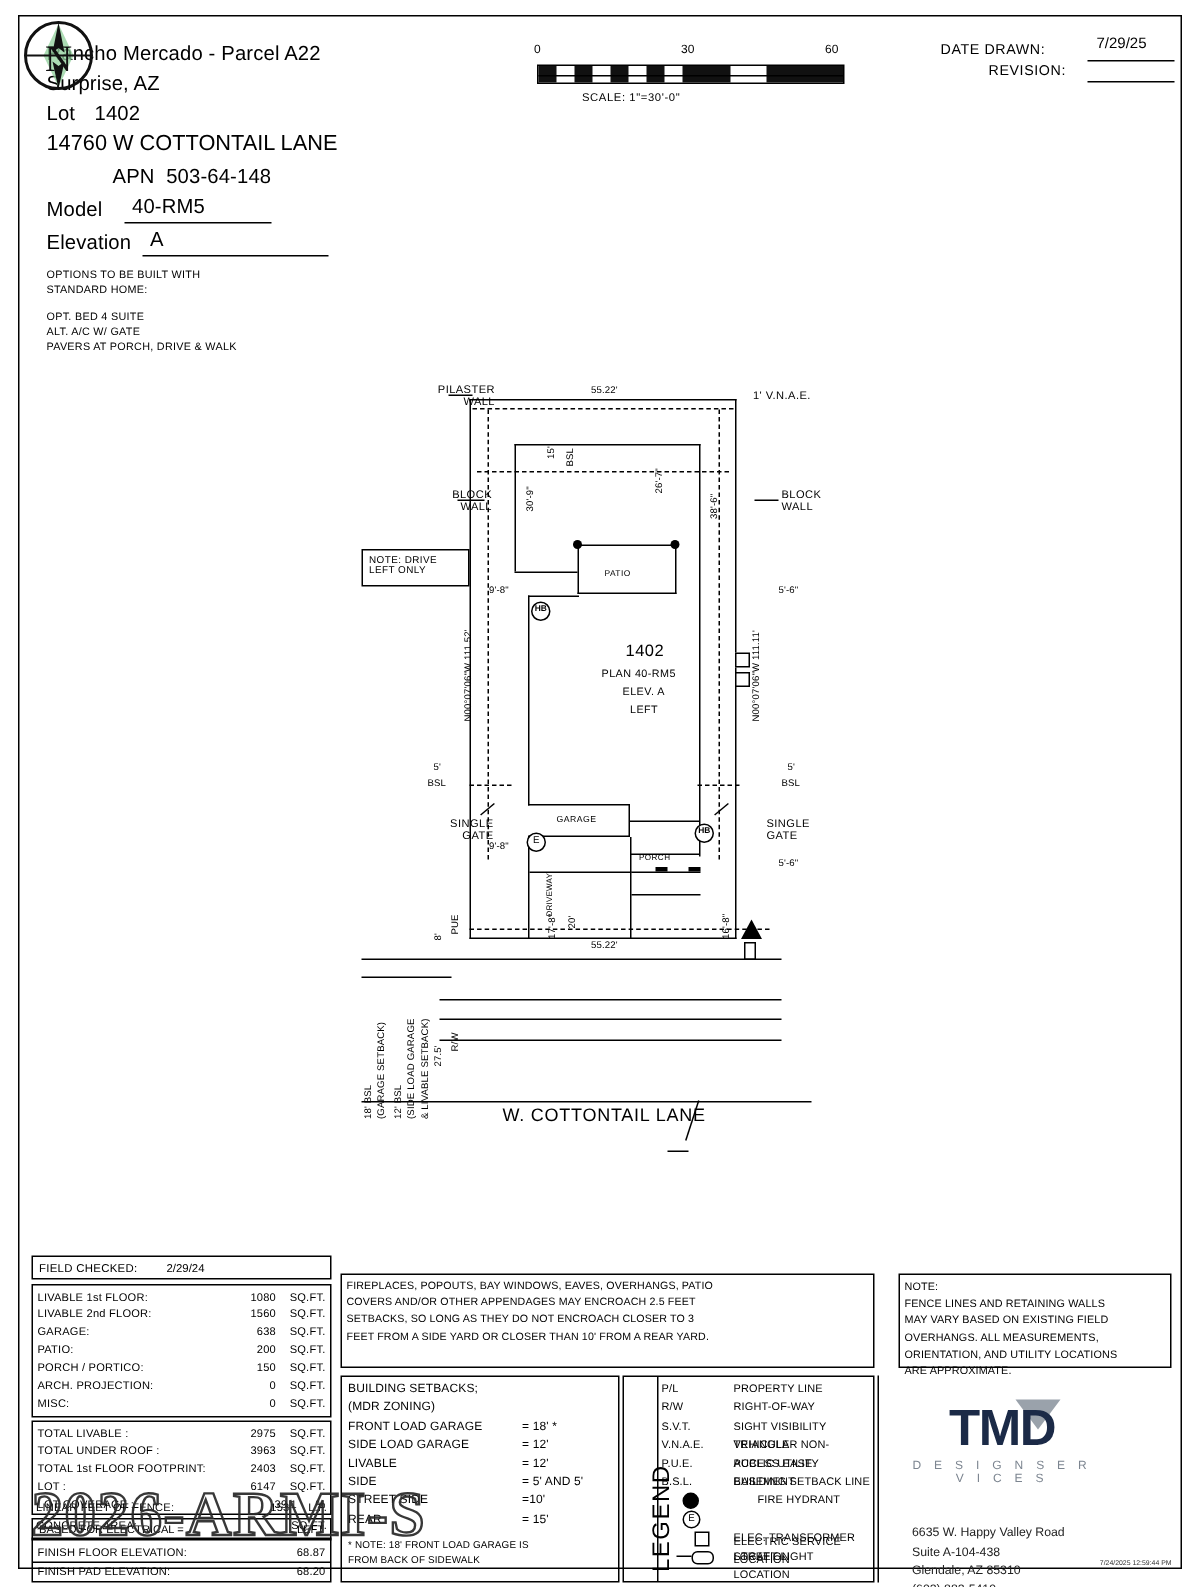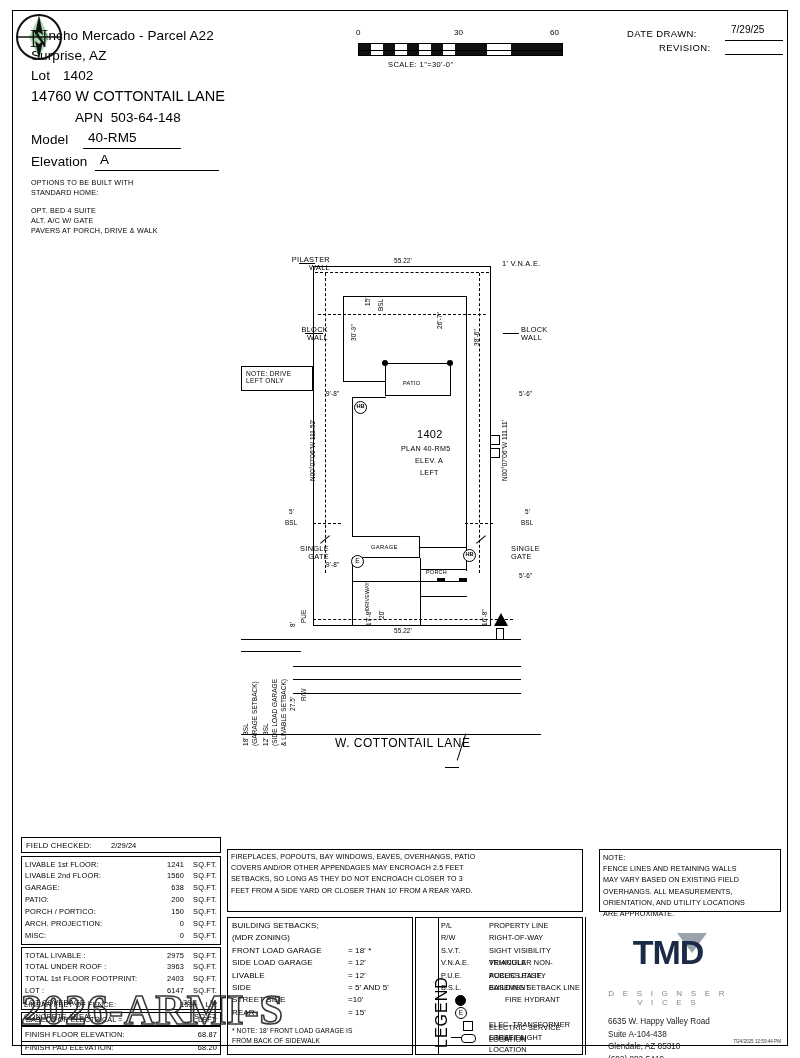--- a/index.html
+++ b/index.html
@@ -51,21 +51,21 @@
   .sep{position:absolute;left:0;right:0;height:0;border-top:1px solid #000;}
 
   .noteblk{font-size:7.1px;line-height:11.2px;letter-spacing:.1px;}
   .sbk{font-size:8px;line-height:12.4px;letter-spacing:.1px;}
   .lgd{font-size:7.3px;line-height:12.4px;letter-spacing:.1px;}
 
   
   #logo{position:absolute;left:655px;top:925px;width:120px;text-align:center;}
   .tmd{font-size:34px;font-weight:bold;color:#1b2a47;letter-spacing:-1px;
        font-family:"Liberation Sans",sans-serif;line-height:34px;}
-  .dsv{font-size:8px;color:#7c8590;letter-spacing:3.2px;margin-top:20px;}
+  .dsv{font-size:8px;color:#7c8590;letter-spacing:3.2px;margin-top:3px;}
   .addr{font-size:8.2px;color:#222;line-height:12.6px;text-align:left;margin-top:7px;}
 
   
   #wm{position:absolute;left:8px;top:975px;font-size:42px;font-weight:bold;
       color:rgba(255,255,255,0.0);
       -webkit-text-stroke:1.6px #2a2a2a;letter-spacing:1px;
       font-family:"Liberation Serif",serif;pointer-events:none;opacity:.93;}
   #stamp{position:absolute;right:6px;bottom:1px;font-size:4.6px;color:#333;}
 </style>
 </head>
@@ -286,21 +286,21 @@
   </div>
 
   <div class="tbl" style="left:8px;top:826px;width:200px;height:16px;">
     <div class="t" style="left:4px;top:3.5px;font-size:7.6px;letter-spacing:.2px;">FIELD CHECKED:</div>
     <div class="t" style="left:89px;top:3.5px;font-size:7.6px;">2/29/24</div>
   </div>
 
   <div class="tbl" style="left:8px;top:845px;width:200px;height:89px;">
     <div class="row" style="top:1px;">
         <span class="rowlabel">LIVABLE 1st FLOOR:</span>
-        <span class="rowval" style="right:36px;">1241</span>
+        <span class="rowval" style="right:36px;">1080</span>
         <span class="rowval">SQ.FT.</span>
       </div>
     <div class="row">
         <span class="rowlabel">LIVABLE 2nd FLOOR:</span>
         <span class="rowval" style="right:36px;">1560</span>
         <span class="rowval">SQ.FT.</span>
       </div>
     <div class="row">
         <span class="rowlabel">GARAGE:</span>
         <span class="rowval" style="right:36px;">638</span>

